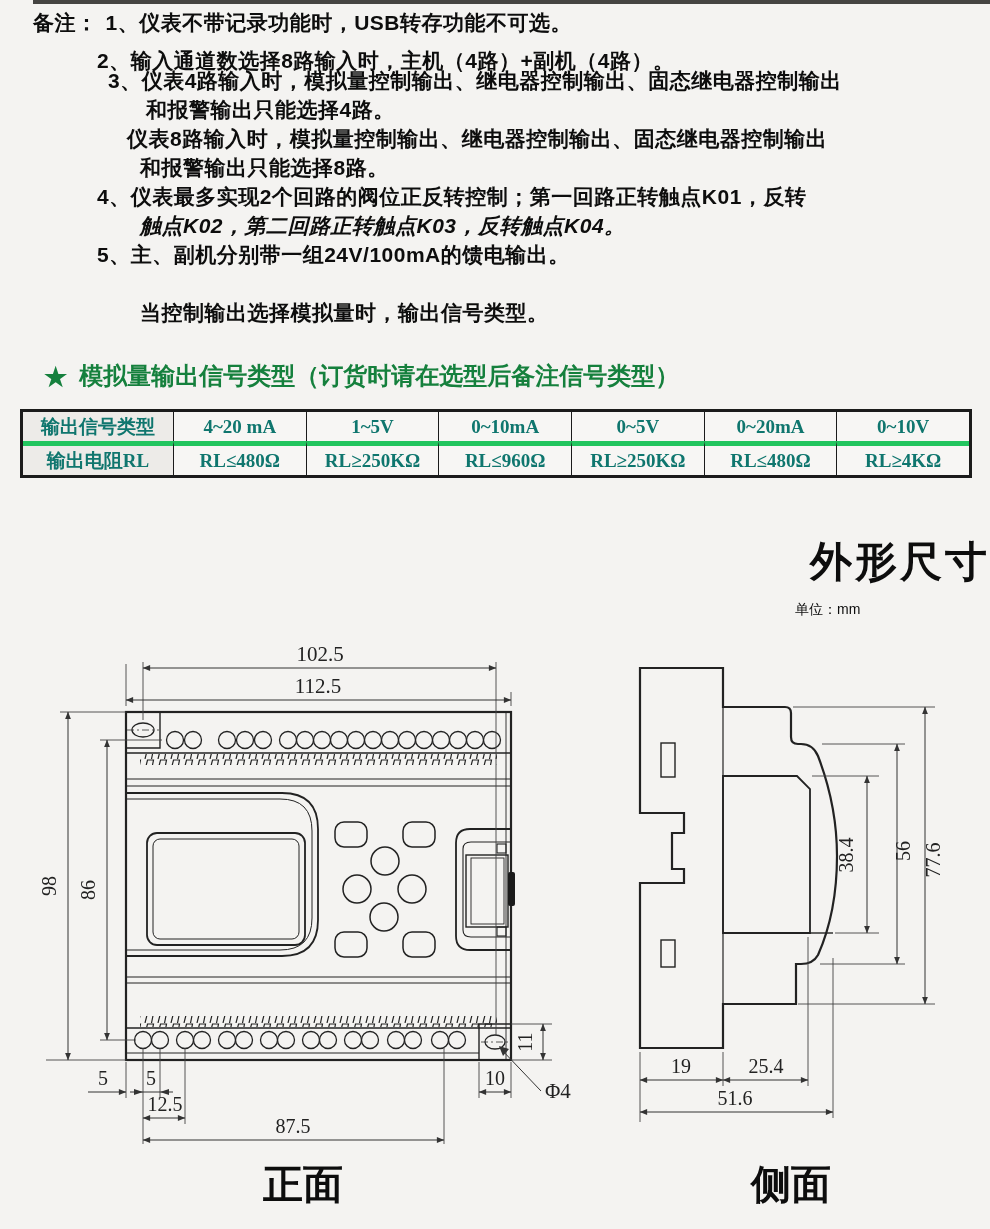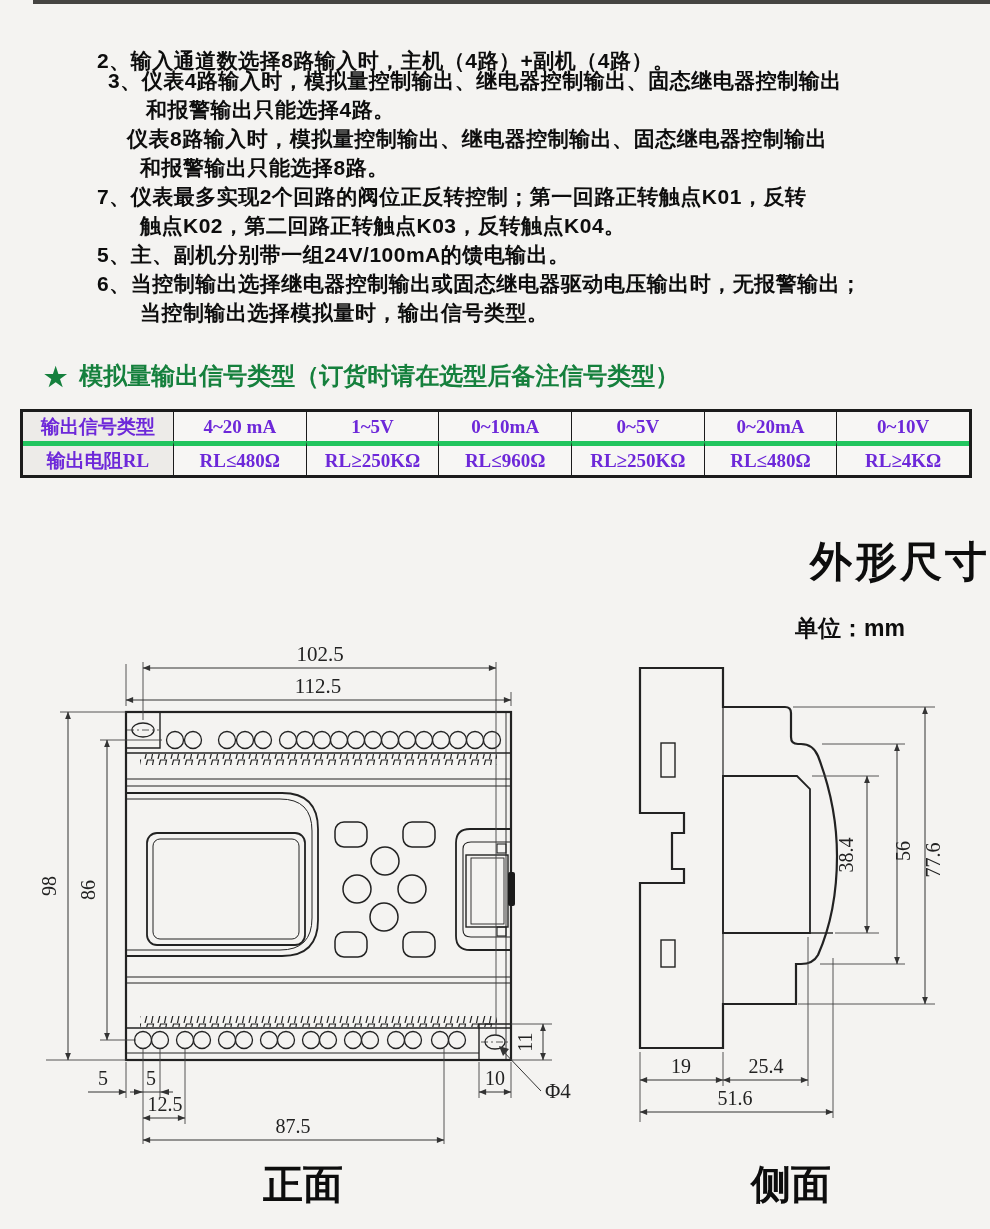--- a/index.html
+++ b/index.html
@@ -11,51 +11,53 @@
              color:#0d0d0d;white-space:nowrap;}
   .prefix{margin-right:8px;}
   
   .star-line{position:absolute;left:44px;top:360px;font-size:24px;font-weight:700;
              color:#15803d;white-space:nowrap;}
   .star-glyph{font-size:26px;margin-right:12px;vertical-align:-2px;}
   
   .sig-table{position:absolute;left:20px;top:409px;width:946px;border:3px solid #1b1b1b;
              display:grid;grid-template-columns:150px repeat(6,1fr);background:#f7f6f4;}
   .cell{height:29px;display:flex;align-items:center;justify-content:center;
-        font-family:"Liberation Serif",serif;font-weight:700;font-size:19px;color:#6d28d9;
+        font-family:"Liberation Serif",serif;font-weight:700;font-size:19px;color:#0f766e;
         border-left:1.5px solid #1b1b1b;white-space:nowrap;}
   .cell.c0{border-left:none;background:#edebe8;}
   .cell.r1{border-top:5px solid #22c55e;}
   
   .dim-title{position:absolute;left:0;right:0;top:534px;text-align:right;
              font-size:42px;font-weight:700;letter-spacing:3px;color:#0d0d0d;}
-  .dim-unit{position:absolute;left:795px;top:601px;font-size:23px;font-weight:700;color:#0d0d0d;margin-top:12px;}
+  .dim-unit{position:absolute;left:795px;top:601px;font-size:14px;font-weight:400;color:#0d0d0d;}
   .drawing-svg{position:absolute;left:0;top:0;width:990px;height:1229px;}
   .outline{fill:none;stroke:#222;}
   .dimline{stroke:#333;stroke-width:1;fill:none;}
   .extline{stroke:#444;stroke-width:0.9;fill:none;}
   .dimtext{font-family:"Liberation Serif",serif;font-size:20px;fill:#222;}
   .dimtext-lg{font-family:"Liberation Serif",serif;font-size:21px;fill:#222;}
   .viewlabel{font-family:"Liberation Sans",sans-serif;font-size:40px;font-weight:700;fill:#0d0d0d;}
 </style>
 </head>
 <body>
 
 <div class="page">
   <div class="topstrip"></div>
 
+  <div class="note-line" style="left:33px;top:9px;">
+    <span class="prefix">备注：</span><span>1、仪表不带记录功能时，USB转存功能不可选。</span>
+  </div>
   <div class="note-line" style="left:97px;top:38px;margin-top:9px;">2、输入通道数选择8路输入时，主机（4路）+副机（4路）。</div>
   <div class="note-line" style="left:108px;top:67px;">3、仪表4路输入时，模拟量控制输出、继电器控制输出、固态继电器控制输出</div>
   <div class="note-line" style="left:146px;top:96px;">和报警输出只能选择4路。</div>
   <div class="note-line" style="left:127px;top:125px;">仪表8路输入时，模拟量控制输出、继电器控制输出、固态继电器控制输出</div>
   <div class="note-line" style="left:140px;top:154px;">和报警输出只能选择8路。</div>
-  <div class="note-line" style="left:97px;top:183px;">7、仪表最多实现2个回路的阀位正反转控制；第一回路正转触点K01，反转</div>
-  <div class="note-line" style="left:140px;top:212px;">触点K02，第二回路正转触点K03，反转触点K04。</div>
+  <div class="note-line" style="left:97px;top:183px;">4、仪表最多实现2个回路的阀位正反转控制；第一回路正转触点K01，反转</div>
+  <div class="note-line" style="left:140px;top:212px;font-style:italic;">触点K02，第二回路正转触点K03，反转触点K04。</div>
   <div class="note-line" style="left:97px;top:241px;">5、主、副机分别带一组24V/100mA的馈电输出。</div>
-  <div class="note-line" style="left:97px;top:270px;">6、当控制输出选择继电器控制输出或固态继电器驱动电压输出时，无报警输出；</div>
   <div class="note-line" style="left:140px;top:299px;">当控制输出选择模拟量时，输出信号类型。</div>
 
   <div class="star-line">
     <span class="star-glyph">★</span><span>模拟量输出信号类型（订货时请在选型后备注信号类型）</span>
   </div>
 
   <div class="sig-table">
     <div class="cell c0">输出信号类型</div>
     <div class="cell">4~20 mA</div>
     <div class="cell">1~5V</div>

